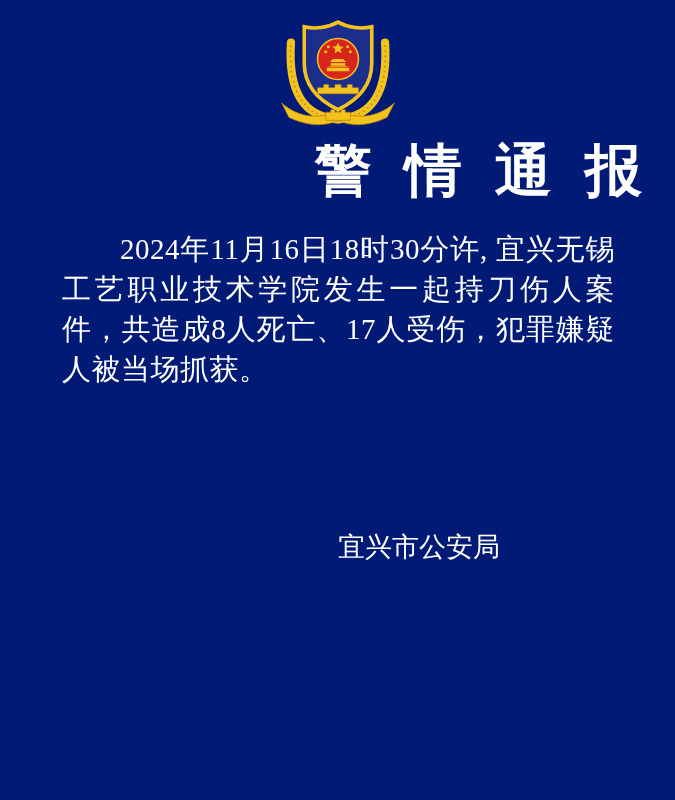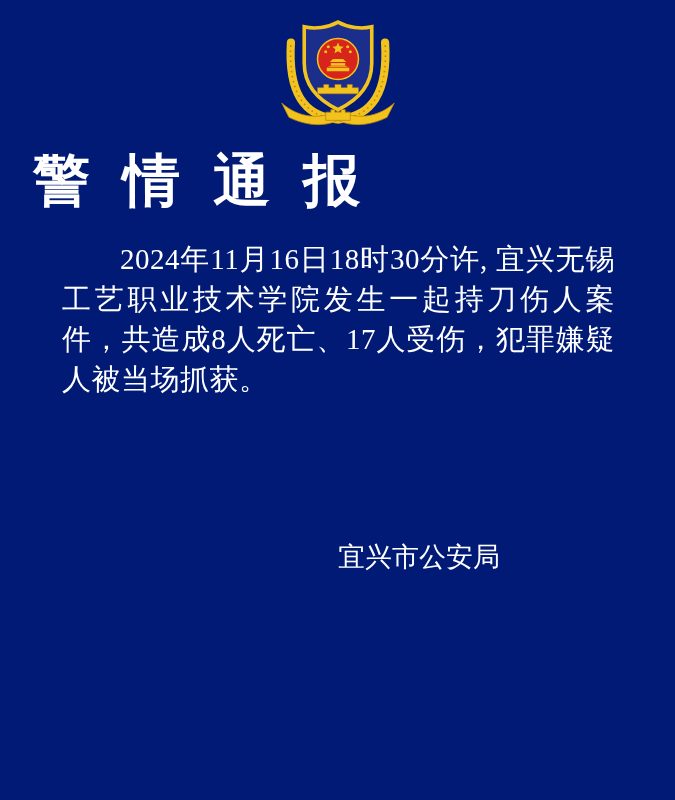--- a/index.html
+++ b/index.html
@@ -24,22 +24,22 @@
     height: 110px;
     margin: 16px auto 0 auto;
     display: block;
   }
   .emblem svg {
     width: 100%;
     height: 100%;
     display: block;
   }
   .title {
-    margin-top: 24px;
-    text-align: left;
+    margin-top: 14px;
+    text-align: right;
     font-size: 57px;
     font-weight: 700;
     letter-spacing: 0.58em;
     text-indent: 0.58em;
     color: #ffffff;
     line-height: 1.1;
   }
   .body-text {
     margin-top: 26px;
     padding: 0 60px 0 62px;

